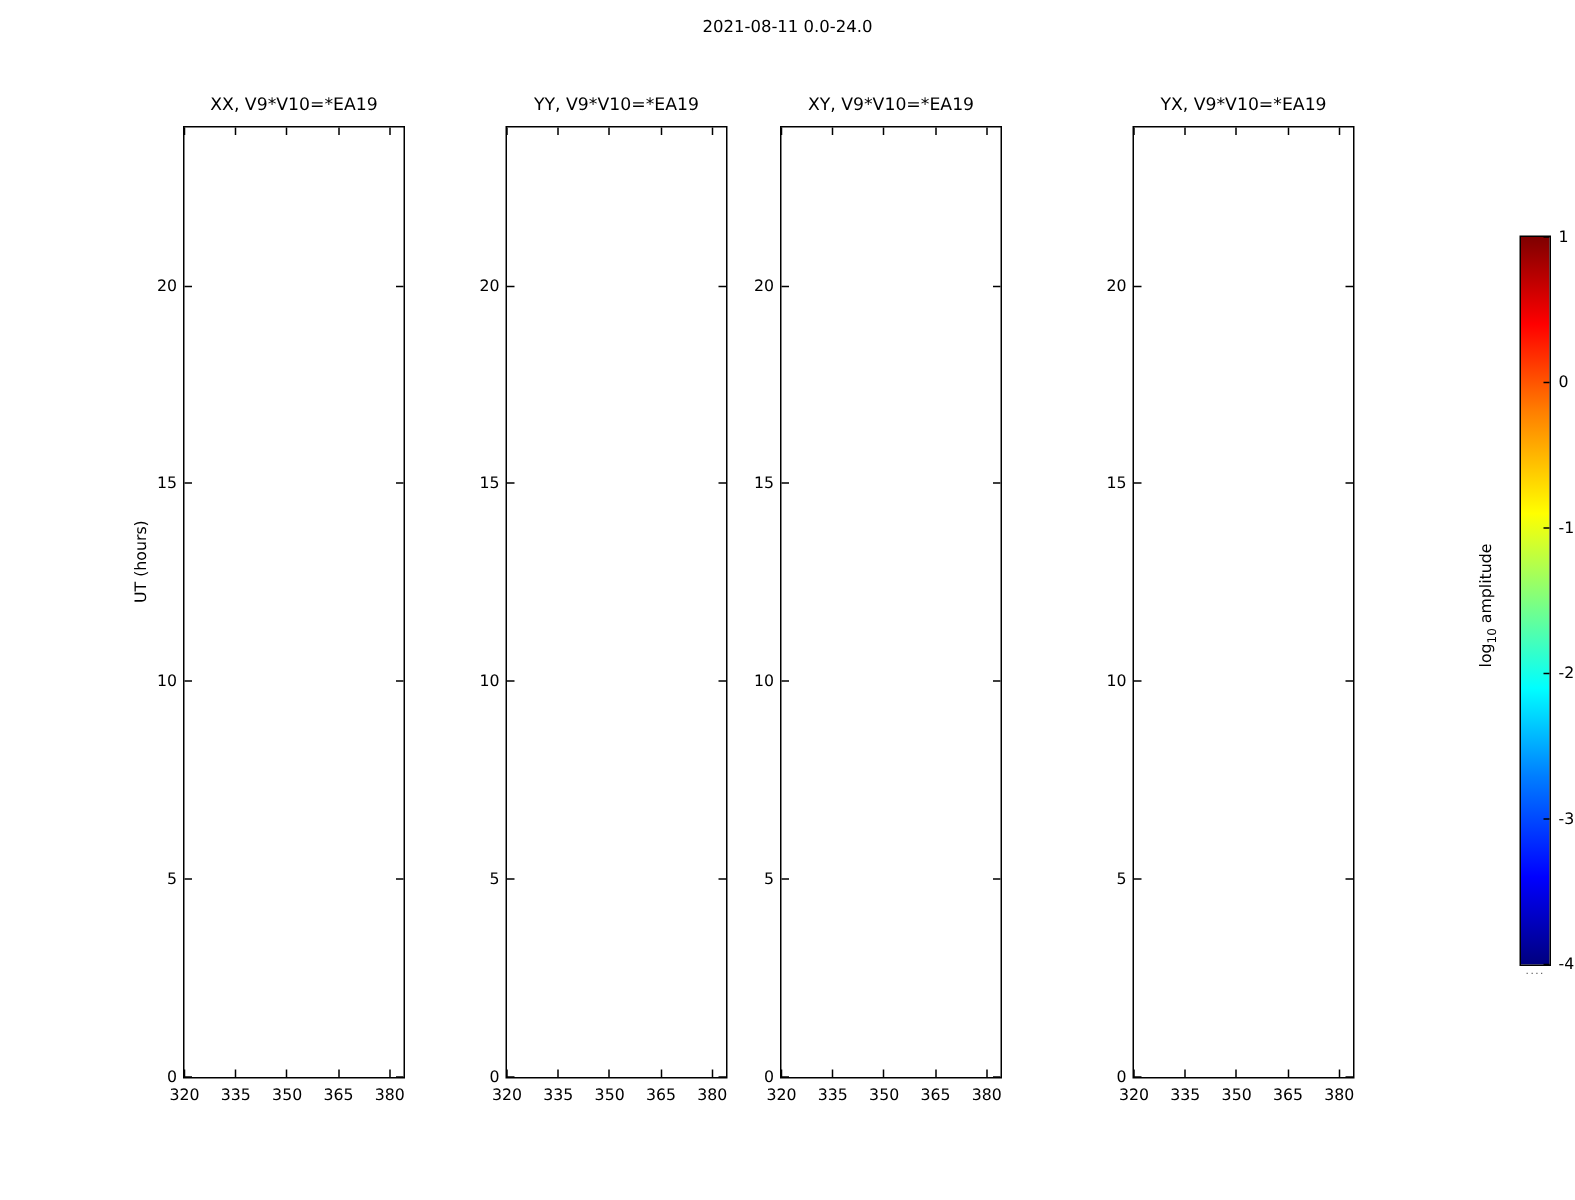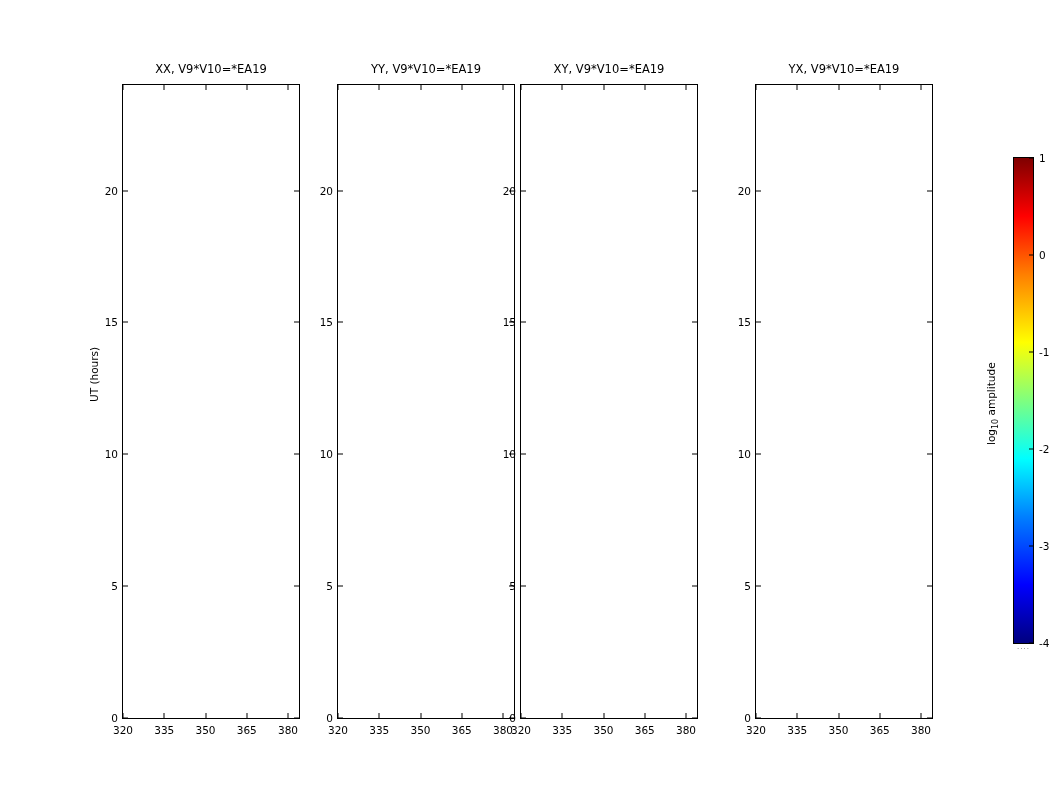--- a/index.html
+++ b/index.html
@@ -27,21 +27,21 @@
     left: 0;
     width: 1050px;
     text-align: center;
     font-size: 11px;
     color: #000;
   }
   .panel {
     position: absolute;
     top: 84px;
     height: 635px;
-    width: 178px;
+    width: 148px;
   }
   .panel .axes {
     position: absolute;
     left: 0; top: 0;
     width: 100%;
     height: 100%;
     border: 1px solid #000;
     background: #ffffff;
     box-sizing: border-box;
   }
@@ -178,20 +178,21 @@
     text-align: center;
     line-height: 6px;
     letter-spacing: 1px;
   }
 </style>
 </head>
 <body>
 
 <div class="figure">
 
+  <div class="suptitle">2021-08-11 0.0-24.0</div>
 
   <div class="panel" style="left:122px;">
     <div class="title">XX, V9*V10=*EA19</div>
     <div class="axes">
       <div class="ytick-mark" style="top:100%"></div>
         <div class="ytick-mark-r" style="top:100%"></div>
       <div class="ytick" style="top:100%">0</div>
       <div class="ytick-mark" style="top:79.17%"></div>
         <div class="ytick-mark-r" style="top:79.17%"></div>
       <div class="ytick" style="top:79.17%">5</div>

